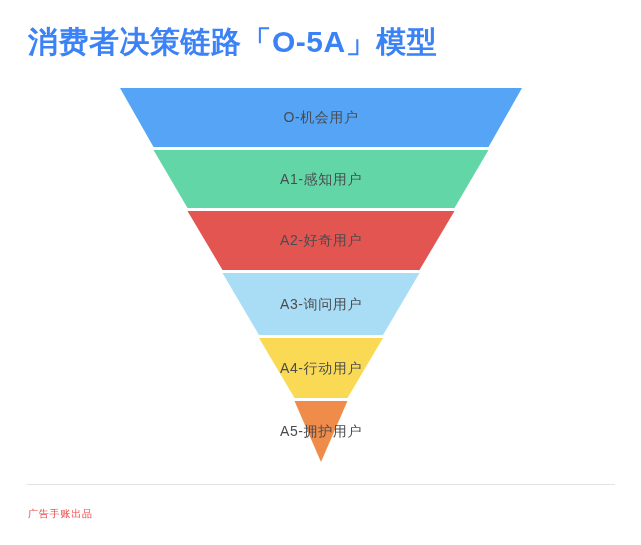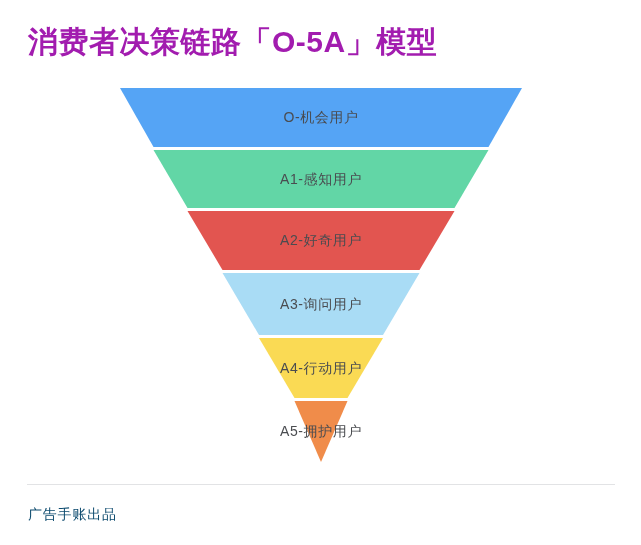--- a/index.html
+++ b/index.html
@@ -24,21 +24,21 @@
   }
 
   
   .title {
     position: absolute;
     left: 28px;
     top: 20px;
     font-size: 30px;
     line-height: 44px;
     font-weight: 700;
-    color: #a21caf;
+    color: #3b82f6;
     letter-spacing: 0.5px;
     white-space: nowrap;
   }
 
   
   .funnel-wrap {
     position: absolute;
     left: 0;
     top: 0;
     width: 531px;
@@ -64,23 +64,23 @@
     left: 27px;
     top: 484px;
     width: 588px;
     height: 1px;
     background: #e2e3e5;
   }
   .footer-text {
     position: absolute;
     left: 28px;
     top: 504px;
-    font-size: 14px;
+    font-size: 10px;
     line-height: 20px;
-    color: #0c4a6e;
+    color: #ef4444;
     letter-spacing: 0.8px;
     white-space: nowrap;
   }
 </style>
 </head>
 <body>
 
 <div class="page">
 
   <div class="title">消费者决策链路「O-5A」模型</div>

